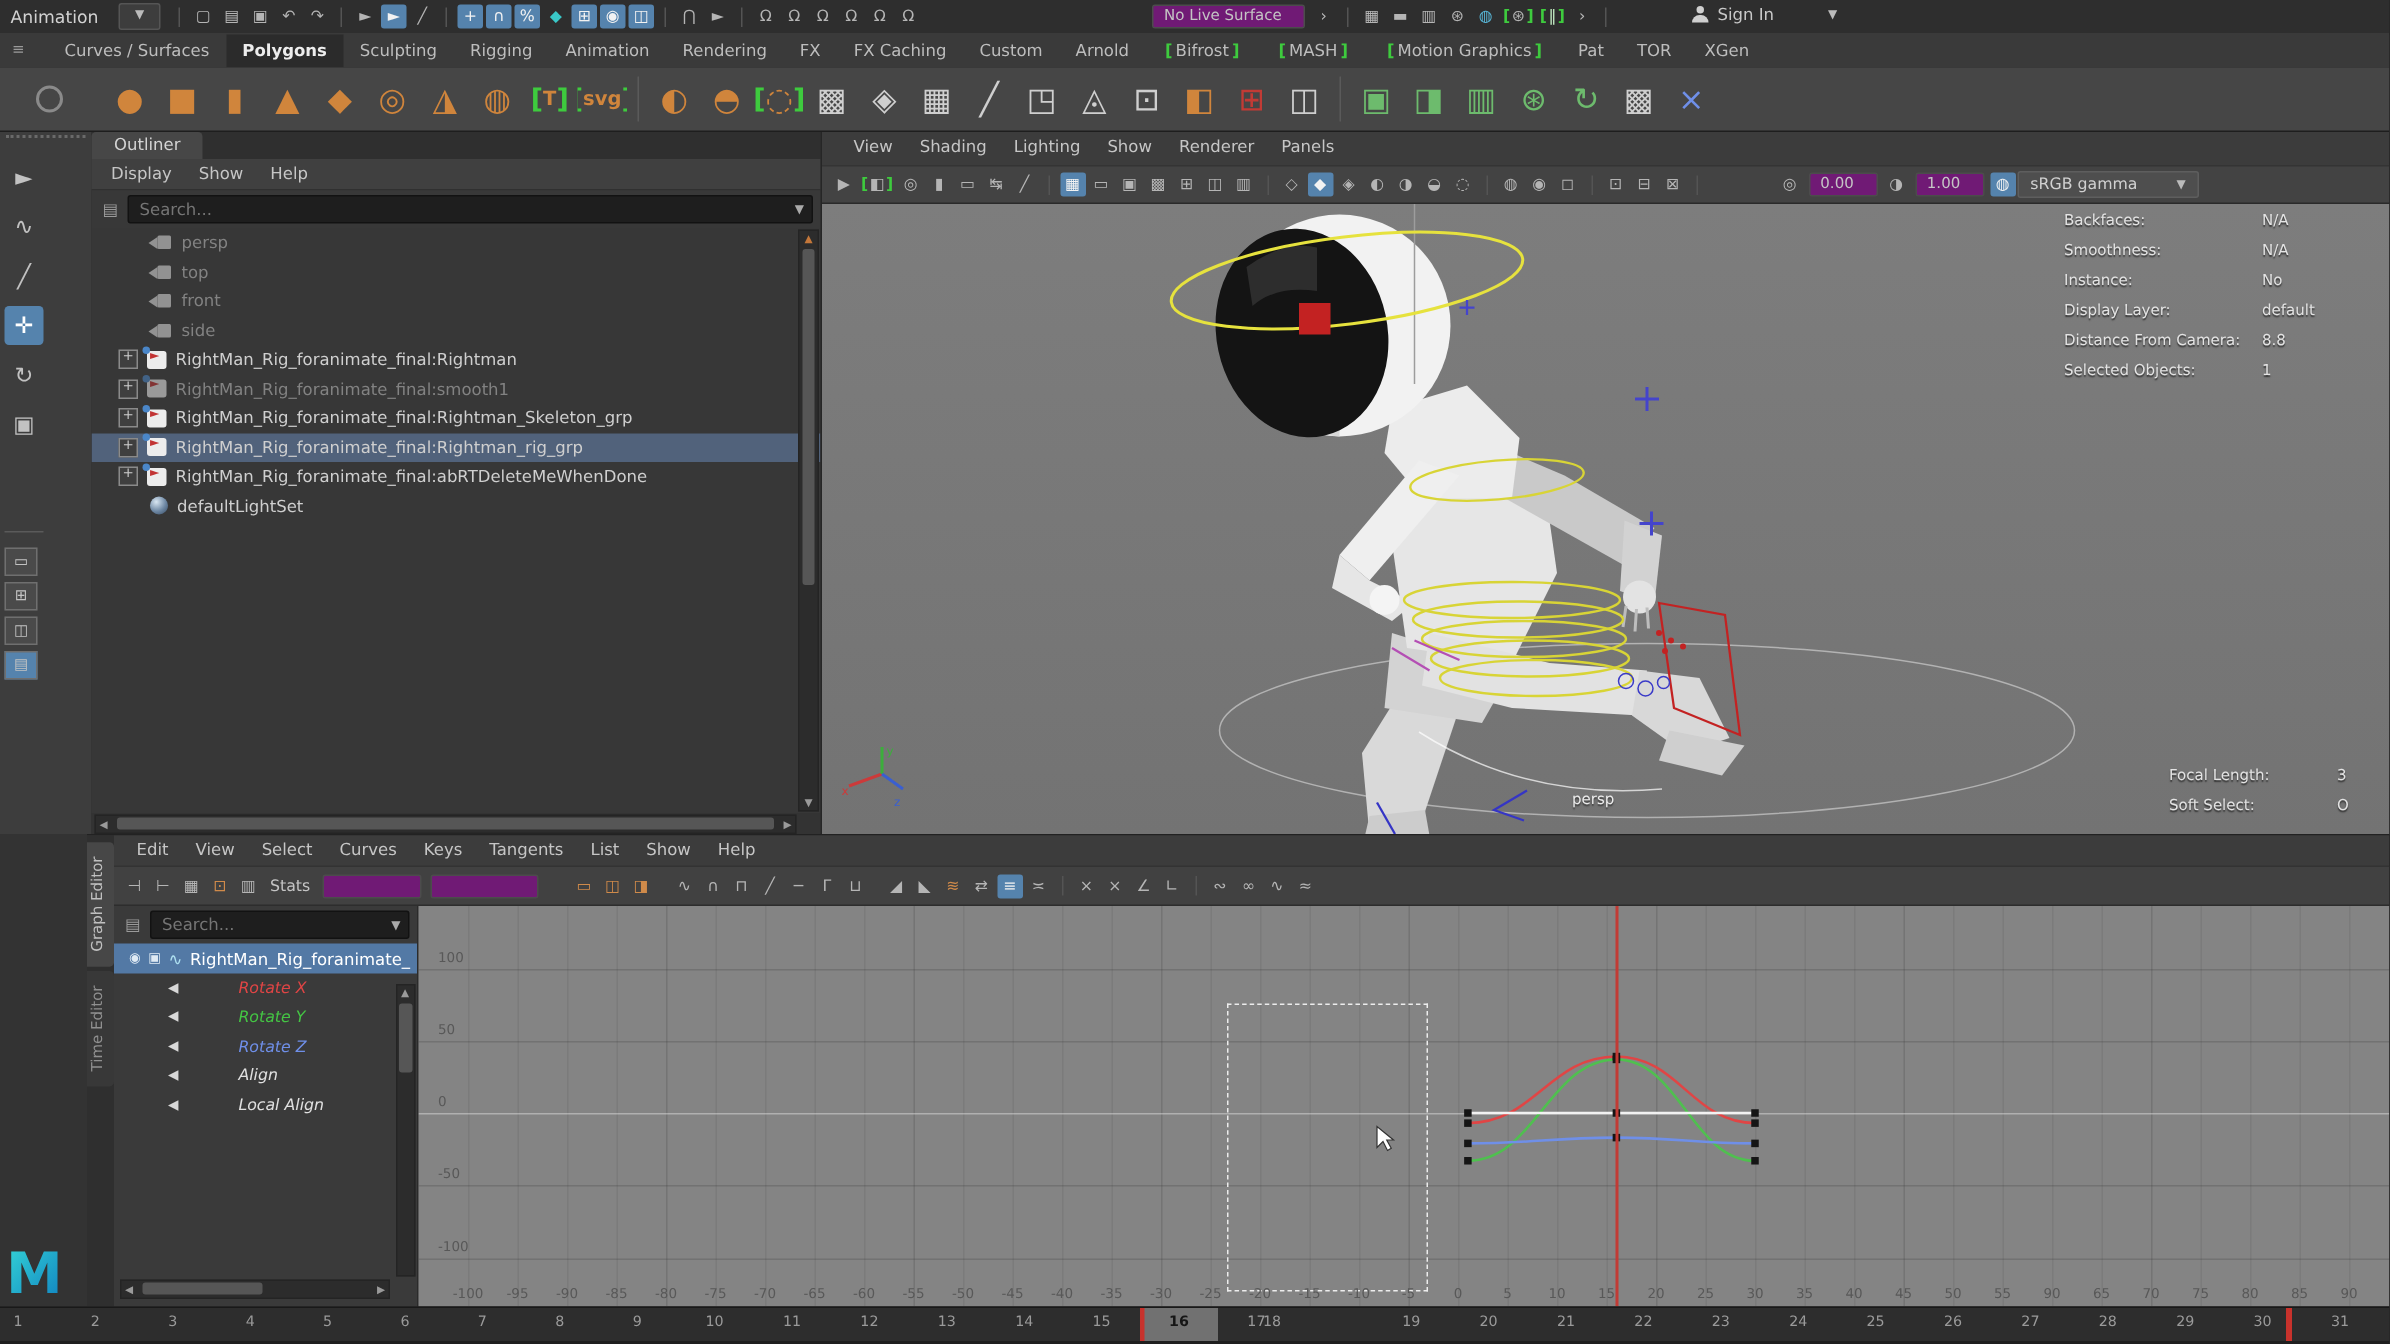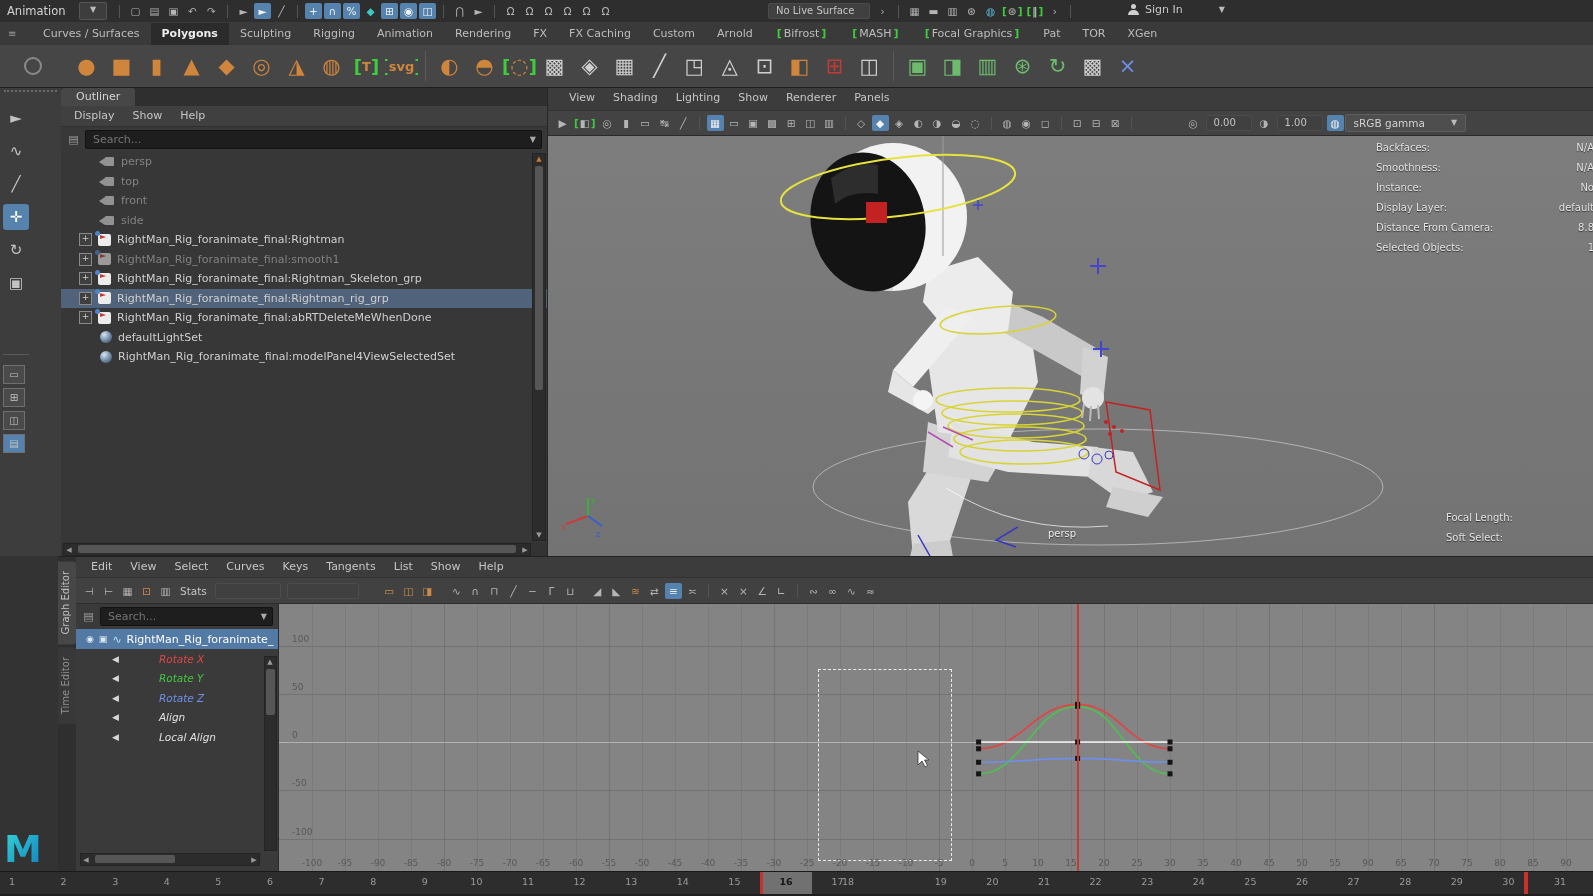--- a/index.html
+++ b/index.html
@@ -14,21 +14,21 @@
   #tb-items{display:flex;align-items:center;flex:1;}
   .tb-icon{display:inline-block;width:17px;height:16px;line-height:16px;text-align:center;font-size:10.5px;
            color:#b5b5b5;border-radius:2px;margin:0 1px;flex:none;overflow:hidden;}
   .tb-icon.active{background:#5583ad;color:#f2f2f2;}
   .tb-icon.orange{color:#cf8a4a;}
   .tb-icon.bracketed{width:auto;padding:0 1px;}
   .tb-icon.bracketed::before{content:"[";color:#3ecb3e;font-weight:bold;margin-right:1px;}
   .tb-icon.bracketed::after{content:"]";color:#3ecb3e;font-weight:bold;margin-left:1px;}
   .tb-sep{width:1px;height:13px;background:#545454;margin:0 6px;flex:none;}
   .tb-gap{flex:none;height:1px;}
-  .tb-field{background:#404040;border:1px solid #4c4c4c;color:#c4c4c4;font-size:10px;height:14px;
+  .tb-field{background:#701a75;border:1px solid #4c4c4c;color:#c4c4c4;font-size:10px;height:14px;
            line-height:14px;padding:0 7px;border-radius:2px;margin:0 3px;flex:none;white-space:nowrap;}
   .tb-label{color:#c4c4c4;font-size:10.5px;margin:0 5px;flex:none;}
   .tb-dd{background:#4e4e4e;border:1px solid #5e5e5e;border-radius:2px;height:16px;line-height:16px;
            padding:0 8px;display:flex;gap:26px;font-size:10.5px;color:#d0d0d0;flex:none;}
   .dd-arrow{font-size:8px;color:#bbb;}
   #sign-in{position:absolute;left:1128px;top:3px;display:flex;align-items:center;gap:6px;}
   .person-icon{width:11px;height:12px;position:relative;display:inline-block;}
   .person-icon::before{content:"";position:absolute;left:3px;top:0;width:5px;height:5px;border-radius:50%;background:#cfcfcf;}
   .person-icon::after{content:"";position:absolute;left:0;top:6px;width:11px;height:5px;border-radius:5px 5px 0 0;background:#cfcfcf;}
   
@@ -95,21 +95,21 @@
   
   #viewport{position:absolute;left:547px;top:88px;width:1046px;height:468px;display:flex;flex-direction:column;
          border-left:1px solid #262626;box-sizing:border-box;}
   #vp-menus{height:22px;background:#3c3c3c;display:flex;padding-left:12px;flex:none;}
   #vp-toolbar{height:24px;background:#434343;display:flex;align-items:center;padding-left:5px;flex:none;
          border-top:1px solid #343434;border-bottom:1px solid #2a2a2a;}
   #vp-scene{flex:1;position:relative;background:linear-gradient(#7d7d7d,#737373);overflow:hidden;}
   #scene-art{position:absolute;left:0;top:0;}
   .hud-row{position:absolute;left:0;display:flex;width:218px;}
   .hud-label{width:132px;color:#e4e4e4;font-size:10px;text-shadow:0 1px 1px rgba(0,0,0,.6);}
-  .hud-value{flex:1;color:#e4e4e4;font-size:10px;text-shadow:0 1px 1px rgba(0,0,0,.6);text-align:right;}
+  .hud-value{flex:1;color:#e4e4e4;font-size:10px;text-shadow:0 1px 1px rgba(0,0,0,.6);}
   #vp-hud{position:absolute;left:828px;top:6px;width:218px;}
   #vp-bottom-hud{position:absolute;left:898px;top:376px;width:200px;}
   #vp-bottom-hud .hud-label{width:112px;}
   #persp-label{position:absolute;left:500px;top:392px;color:#ececec;font-size:10px;text-shadow:0 1px 1px rgba(0,0,0,.5);}
   #axis-gizmo{position:absolute;left:12px;top:358px;}
   
   #ge-left-fill{position:absolute;left:0;top:556px;width:58px;height:315px;background:#333333;}
   #maya-logo{position:absolute;left:2px;bottom:2px;}
   #graph-editor{position:absolute;left:58px;top:556px;width:1535px;height:315px;display:flex;
          border-top:1px solid #222;box-sizing:border-box;}
@@ -244,21 +244,21 @@
           <span>Bifrost</span>
           <span class="br">]</span>
         </span>
         <span class="shelf-tab">
           <span class="br">[</span>
           <span>MASH</span>
           <span class="br">]</span>
         </span>
         <span class="shelf-tab">
           <span class="br">[</span>
-          <span>Focal Graphics</span>
+          <span>Motion Graphics</span>
           <span class="br">]</span>
         </span>
         <span class="shelf-tab">
           <span>Pat</span>
         </span>
         <span class="shelf-tab">
           <span>TOR</span>
         </span>
         <span class="shelf-tab">
           <span>XGen</span>
@@ -377,24 +377,20 @@
           <span class="ol-label">RightMan_Rig_foranimate_final:Rightman_rig_grp</span>
         </div>
         <div class="ol-row">
           <span class="expander">+</span>
           <span class="tf-icon"></span>
           <span class="ol-label">RightMan_Rig_foranimate_final:abRTDeleteMeWhenDone</span>
         </div>
         <div class="ol-row pad">
           <span class="set-icon"></span>
           <span class="ol-label">defaultLightSet</span>
-        </div>
-        <div class="ol-row pad">
-          <span class="set-icon"></span>
-          <span class="ol-label">RightMan_Rig_foranimate_final:modelPanel4ViewSelectedSet</span>
         </div>
         <div class="sb" style="right: 1px; top: 1px; bottom: 1px; width: 12px;">
           <span class="arr" style="left:1px;top:0;color:#c4773a;">▲</span>
           <span class="thumb" style="left:2px;right:2px;top:12px;height:58%;"></span>
           <span class="arr" style="left:1px;bottom:0;">▼</span>
         </div>
       </div>
     <div style="position:relative;height:14px;flex:none;background:#333;">
       <div class="sb" style="left:2px;right:16px;top:1px;height:11px;">
         <span class="arr" style="left:0;top:1px;">◀</span>

